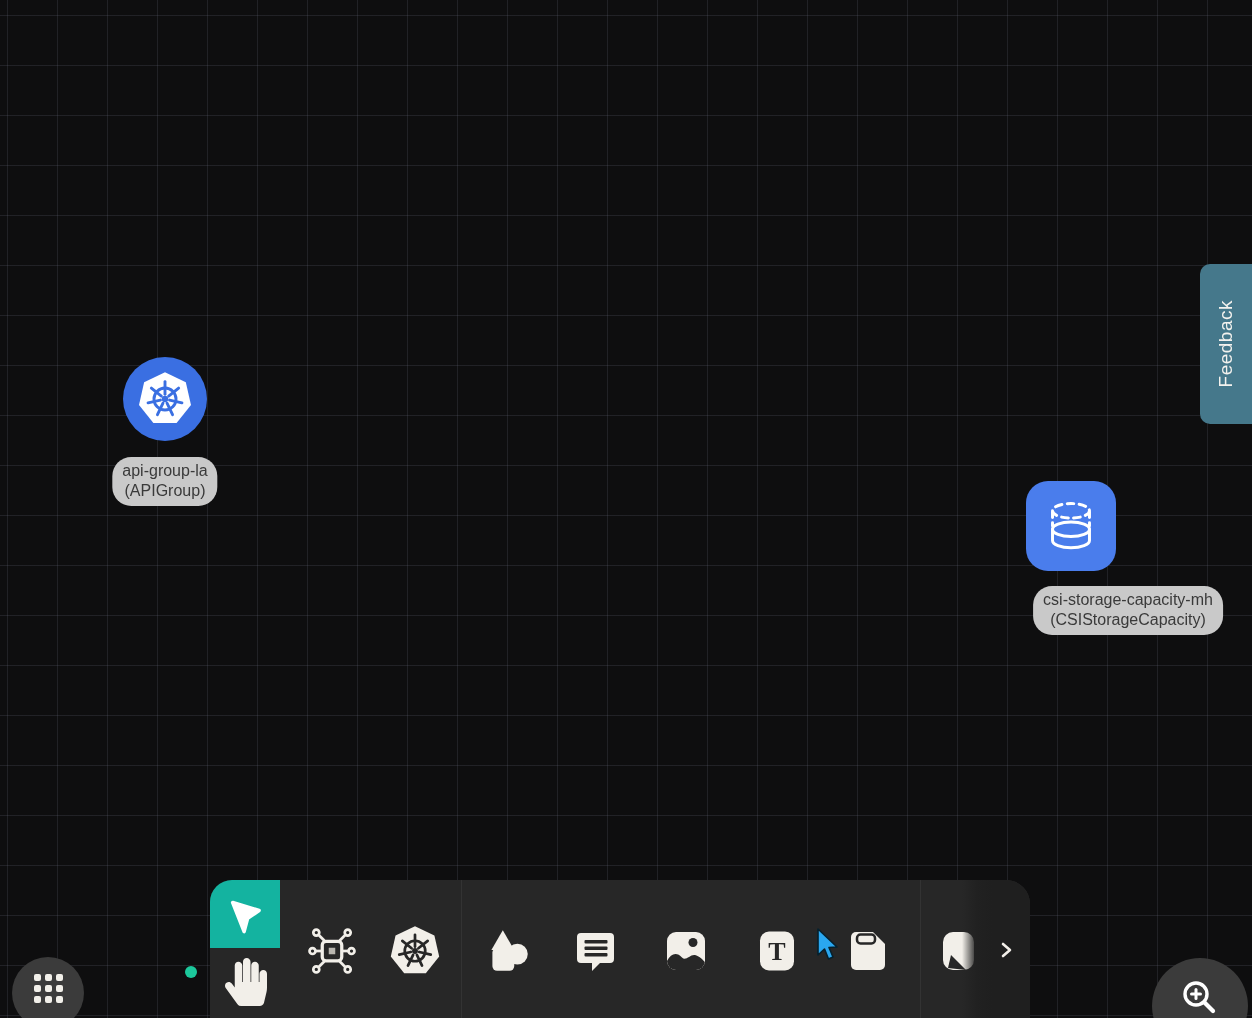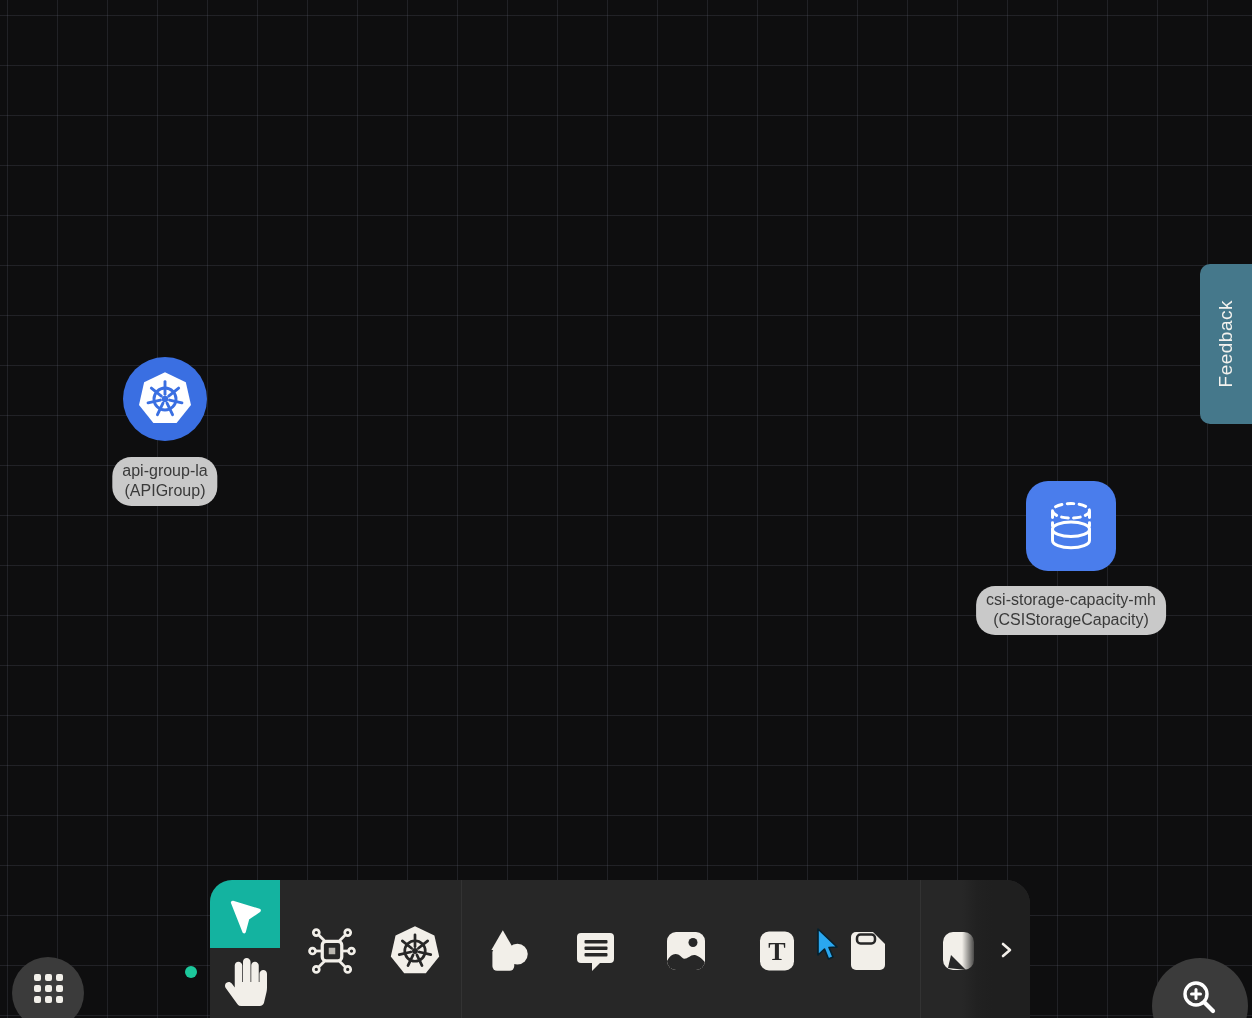--- a/index.html
+++ b/index.html
@@ -102,21 +102,21 @@
     <span style="display:flex;">
       <svg width="66" height="66" viewBox="0 0 100 100" fill="none" stroke="#ffffff" stroke-width="4.5" stroke-linecap="round">
         <ellipse cx="50" cy="27" rx="28" ry="11" stroke-dasharray="10 8"></ellipse>
         <line x1="22" y1="29" x2="22" y2="50" stroke-dasharray="8 8"></line>
         <line x1="78" y1="29" x2="78" y2="50" stroke-dasharray="8 8"></line>
         <ellipse cx="50" cy="55" rx="28" ry="11"></ellipse>
         <path d="M22,55 V72 A28 11 0 0 0 78,72 V55"></path>
       </svg>
     </span>
   </div>
-  <div class="node-label" style="left:1071px;top:586px;">
+  <div class="node-label" style="left:1128px;top:586px;">
     <div>csi-storage-capacity-mh</div>
     <div>(CSIStorageCapacity)</div>
   </div>
 
   <div class="feedback-tab">
     <span>Feedback</span>
   </div>
 
   <div class="toolbar">
 

